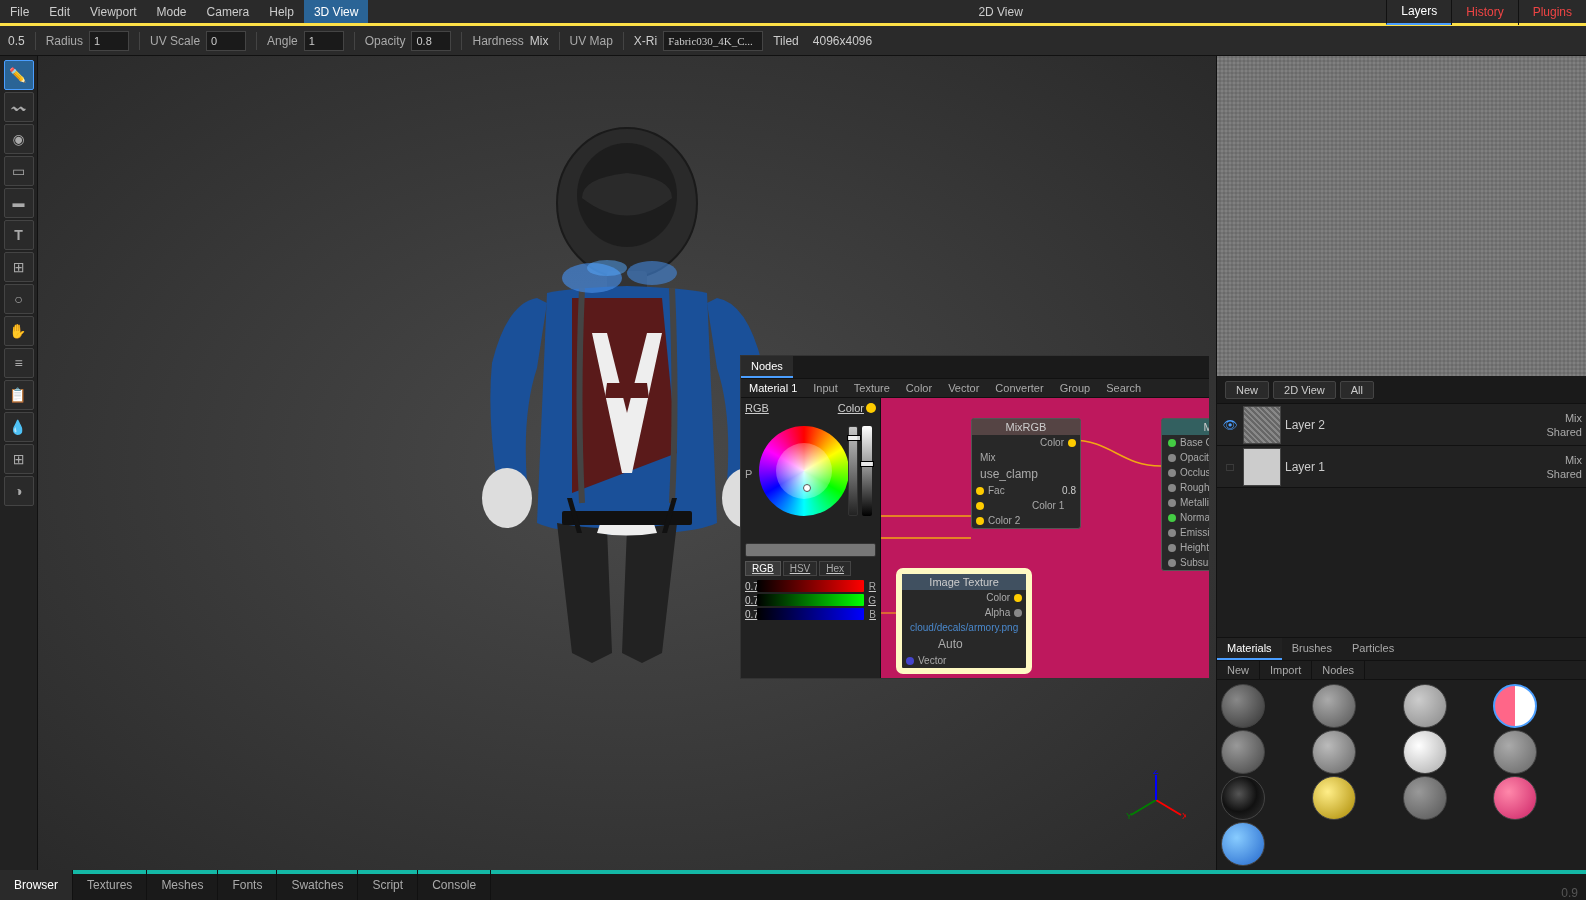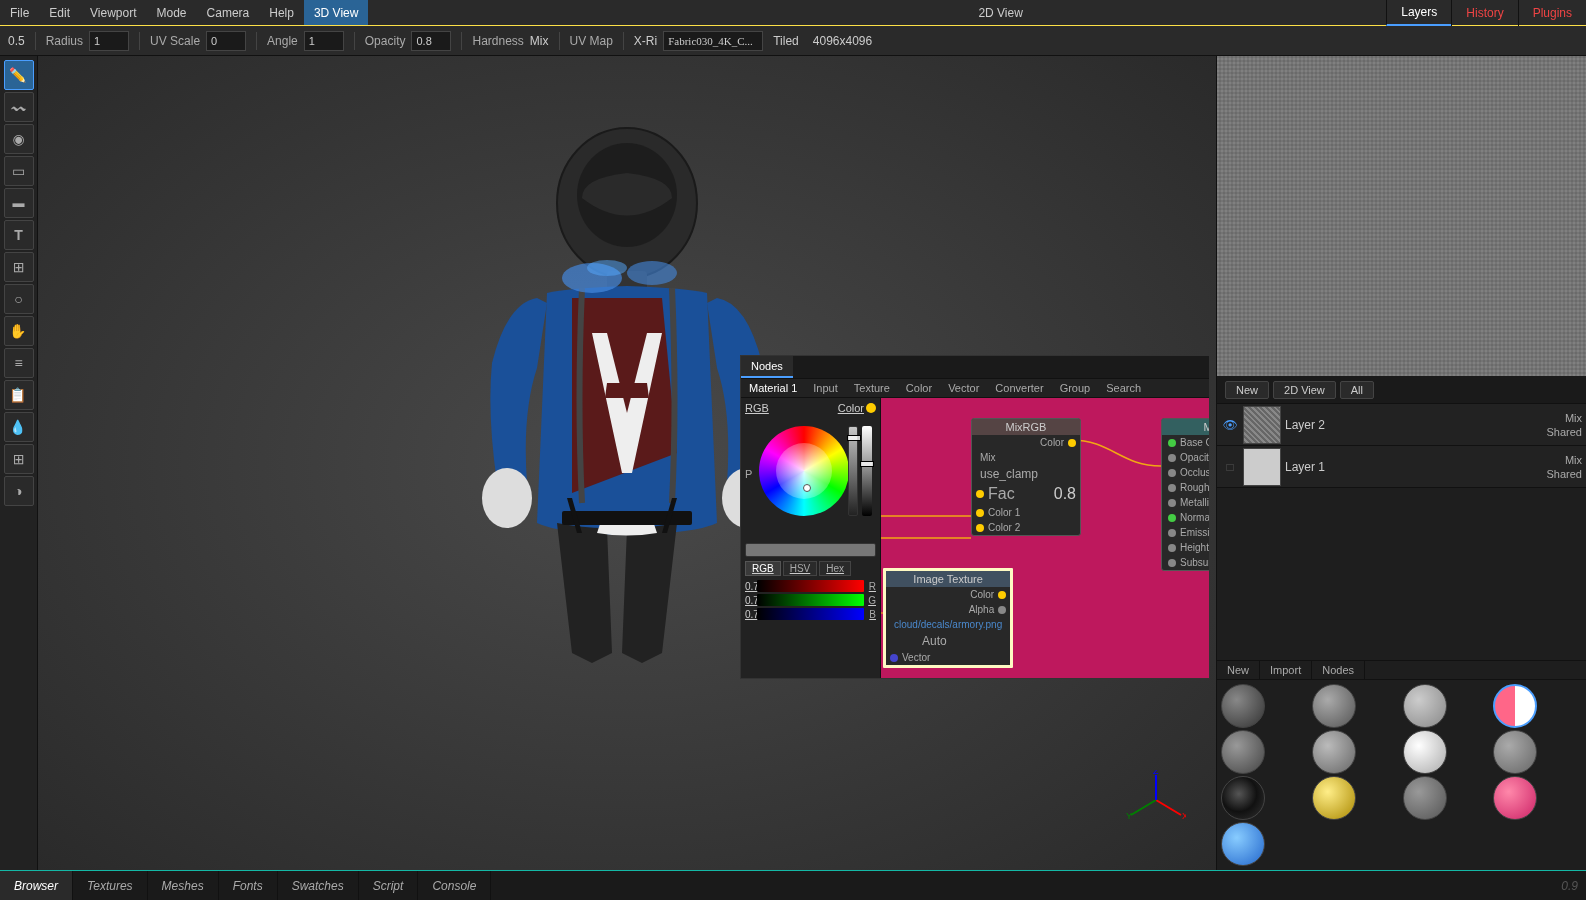--- a/index.html
+++ b/index.html
@@ -1,19 +1,19 @@
 <!DOCTYPE html>
 <html><head>
   <meta charset="utf-8">
   <style>
     * { box-sizing: border-box; margin: 0; padding: 0; }
     body { background: #1a1a1a; color: #ccc; font-family: 'Segoe UI', Arial, sans-serif; font-size: 12px; width: 1586px; height: 900px; overflow: hidden; display: flex; flex-direction: column; }
 
     
-    .menu-bar { background: #2a2a2a; height: 26px; display: flex; align-items: center; border-bottom: 1px solid #fde047; flex-shrink: 0; }
+    .menu-bar { background: #2a2a2a; height: 26px; display: flex; align-items: center; border-bottom: 3px solid #fde047; flex-shrink: 0; }
     .menu-item { padding: 0 10px; height: 100%; display: flex; align-items: center; cursor: pointer; color: #ccc; }
     .menu-3d-view { background: #2a6496; color: white; }
     .menu-2d-view { color: #ccc; }
     .top-right-tabs { margin-left: auto; display: flex; }
     .top-right-tab { padding: 0 14px; height: 26px; display: flex; align-items: center; cursor: pointer; color: #ef4444; border-left: 1px solid #111; }
     .top-right-tab.active { color: white; border-bottom: 2px solid #4a9eff; }
 
     
     .tool-bar { background: #2a2a2a; height: 30px; display: flex; align-items: center; padding: 0 8px; gap: 6px; border-bottom: 1px solid #111; flex-shrink: 0; }
     .tool-label { color: #aaa; }
@@ -43,21 +43,21 @@
     
     .layers-panel { flex: 1; overflow-y: auto; }
     .layer-item { display: flex; align-items: center; padding: 2px 4px; border-bottom: 1px solid #111; background: #222; height: 42px; }
     .layer-vis { width: 18px; height: 18px; display: flex; align-items: center; justify-content: center; color: #4a9eff; font-size: 12px; cursor: pointer; }
     .layer-thumb { width: 38px; height: 38px; background: #666; margin: 0 4px; flex-shrink: 0; border: 1px solid #444; }
     .layer-name { flex: 1; color: #ccc; font-size: 12px; }
     .layer-props { display: flex; flex-direction: column; align-items: flex-end; gap: 2px; }
     .layer-prop { font-size: 11px; color: #aaa; }
 
     
-    .bottom-tabs { height: 30px; background: #1a1a1a; display: flex; align-items: center; border-top: 1px solid #14b8a6; flex-shrink: 0; font-style: italic; }
+    .bottom-tabs { height: 30px; background: #1a1a1a; display: flex; align-items: flex-end; border-top: 4px solid #14b8a6; flex-shrink: 0; }
     .bottom-tab { padding: 0 14px; height: 30px; display: flex; align-items: center; cursor: pointer; color: #aaa; border-right: 1px solid #111; }
     .bottom-tab.active { color: white; background: #2a2a2a; }
     .bottom-tab-version { margin-left: auto; padding: 0 8px; color: #555; }
     .nodes-tabs { display: flex; background: #1a1a1a; border-bottom: 1px solid #111; }
     .nodes-tab { padding: 4px 10px; cursor: pointer; color: #aaa; font-size: 11px; }
     .nodes-tab.active { background: #2a2a2a; color: white; border-bottom: 2px solid #4a9eff; }
     .nodes-row-tabs { display: flex; background: #222; border-bottom: 1px solid #111; }
     .nodes-row-tab { padding: 3px 8px; cursor: pointer; color: #aaa; font-size: 11px; }
     .nodes-row-tab.active { color: white; }
     .materials-header { display: flex; border-bottom: 1px solid #111; }
@@ -245,20 +245,25 @@
         <div class="layer-thumb" style="background:#ccc;"></div>
         <span class="layer-name">Layer 1</span>
         <div class="layer-props">
           <span class="layer-prop">Mix</span>
           <span class="layer-prop">Shared</span>
         </div>
       </div>
     </div>
 
     <div style="flex-shrink:0;background:#1e1e1e;border-top:1px solid #111;">
+      <div class="materials-header">
+        <div class="materials-tab active">Materials</div>
+        <div class="materials-tab">Brushes</div>
+        <div class="materials-tab">Particles</div>
+      </div>
       <div class="materials-actions">
         <div class="materials-action">New</div>
         <div class="materials-action">Import</div>
         <div class="materials-action">Nodes</div>
       </div>
       <div class="materials-grid">
         <div class="material-swatch mat-gray-dark"></div>
         <div class="material-swatch mat-gray-mid"></div>
         <div class="material-swatch mat-gray-light"></div>
         <div class="material-swatch mat-pink-white selected"></div>
@@ -359,26 +364,26 @@
       </svg>
 
       <div style="position:absolute;left:90px;top:20px;background:#282828;border:1px solid #555;border-radius:3px;min-width:110px;z-index:2;">
         <div style="background:#554444;padding:2px 8px;font-size:11px;color:#ccc;text-align:center;">MixRGB</div>
         <div style="display:flex;align-items:center;justify-content:flex-end;padding:2px 4px;font-size:10px;color:#aaa;">
           <span>Color</span>
           <div style="width:8px;height:8px;border-radius:50%;background:#ffcc00;margin-left:4px;"></div>
         </div>
         <div style="padding:2px 8px;font-size:10px;color:#aaa;">Mix</div>
         <div style="padding:2px 8px;font-size:12px;color:#aaa;">use_clamp</div>
-        <div style="display:flex;align-items:center;padding:2px 4px;font-size:16px;color:#aaa;">
+        <div style="display:flex;align-items:center;padding:2px 4px;font-size:10px;color:#aaa;">
           <div style="width:8px;height:8px;border-radius:50%;background:#ffcc00;margin-right:4px;"></div>
           <span>Fac</span>
           <span style="margin-left:auto;color:#ccc;">0.8</span>
         </div>
-        <div style="display:flex;align-items:center;padding:2px 4px;font-size:10px;color:#aaa;">
+        <div style="display:flex;align-items:center;padding:2px 4px;font-size:10px;color:#aaa;gap:44px;">
           <div style="width:8px;height:8px;border-radius:50%;background:#ffcc00;margin-right:4px;"></div>
           <span>Color 1</span>
         </div>
         <div style="display:flex;align-items:center;padding:2px 4px;font-size:10px;color:#aaa;">
           <div style="width:8px;height:8px;border-radius:50%;background:#ffcc00;margin-right:4px;"></div>
           <span>Color 2</span>
         </div>
       </div>
 
       <div style="position:absolute;left:280px;top:20px;background:#282828;border:1px solid #555;border-radius:3px;min-width:160px;z-index:2;">
@@ -422,21 +427,21 @@
           <span>Height</span>
 
         </div>
         <div style="display:flex;align-items:center;padding:2px 6px;font-size:10px;color:#aaa;">
           <div style="width:8px;height:8px;border-radius:50%;background:#888;margin-right:4px;"></div>
           <span>Subsurface</span>
 
         </div>
       </div>
 
-      <div style="position:absolute;left:2px;top:170px;background:#282828;border:3px solid #fef9c3;border-radius:1px;min-width:130px;z-index:2;">
+      <div style="position:absolute;left:15px;top:170px;background:#282828;border:6px solid #fef9c3;border-radius:7px;min-width:130px;z-index:2;">
         <div style="background:#405060;padding:2px 8px;font-size:11px;color:#ccc;text-align:center;">Image Texture</div>
         <div style="display:flex;align-items:center;justify-content:flex-end;padding:2px 4px;font-size:10px;color:#aaa;">
           <span>Color</span>
           <div style="width:8px;height:8px;border-radius:50%;background:#ffcc00;margin-left:4px;"></div>
         </div>
         <div style="display:flex;align-items:center;justify-content:flex-end;padding:2px 4px;font-size:10px;color:#aaa;">
           <span>Alpha</span>
           <div style="width:8px;height:8px;border-radius:50%;background:#888;margin-left:4px;"></div>
         </div>
         <div style="padding:2px 8px;font-size:10px;color:#4a88cc;">cloud/decals/armory.png</div>

